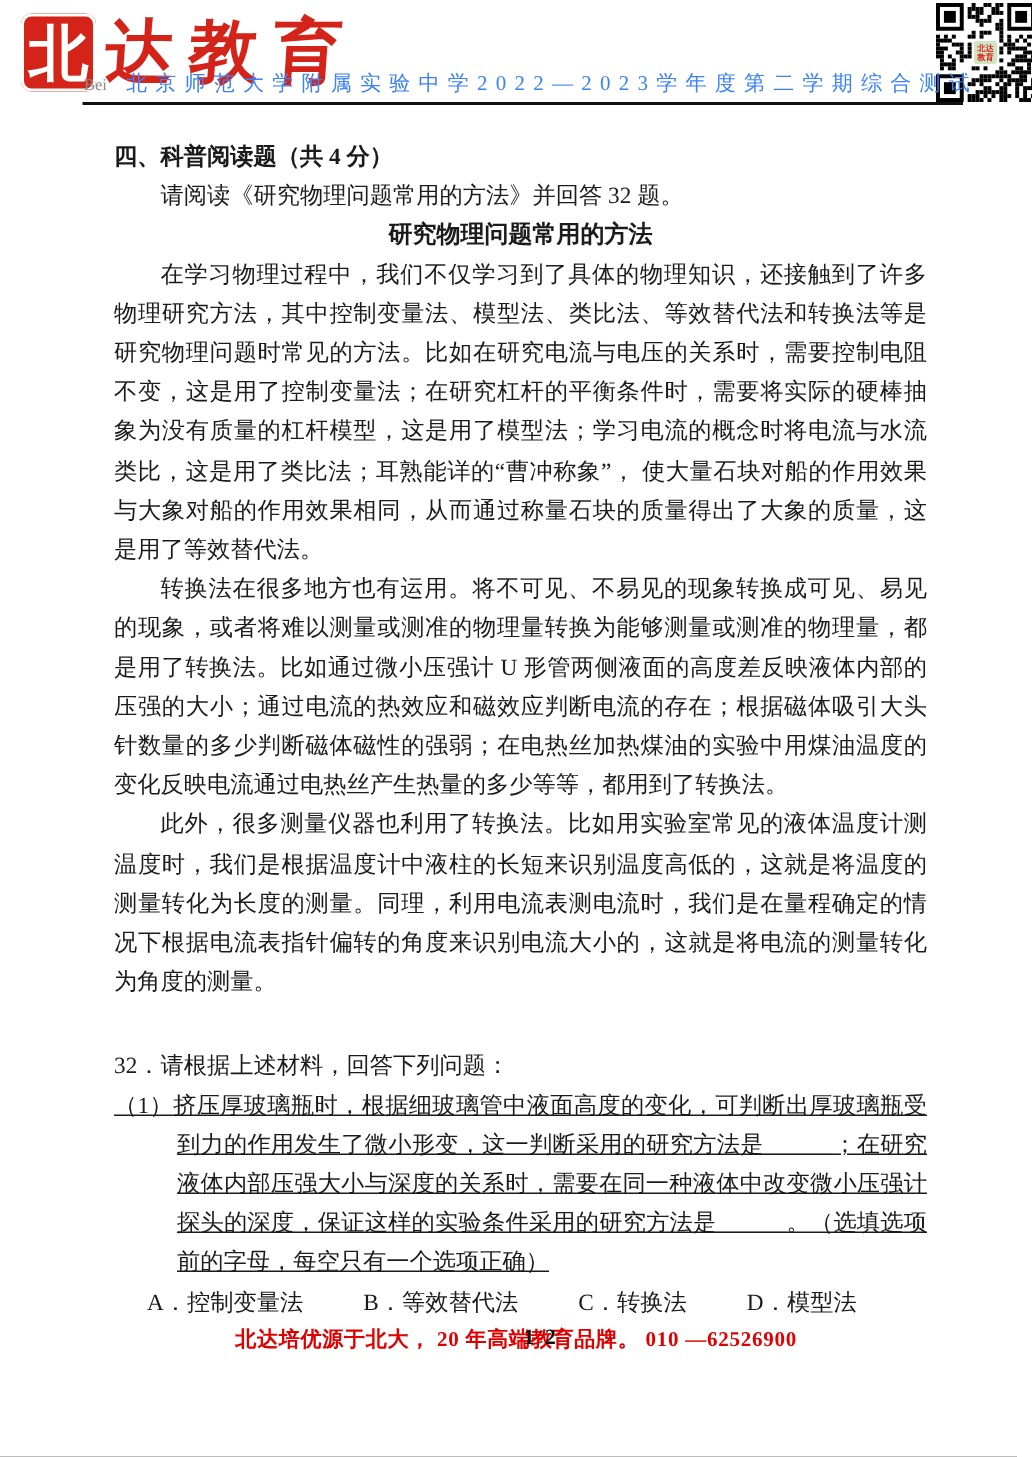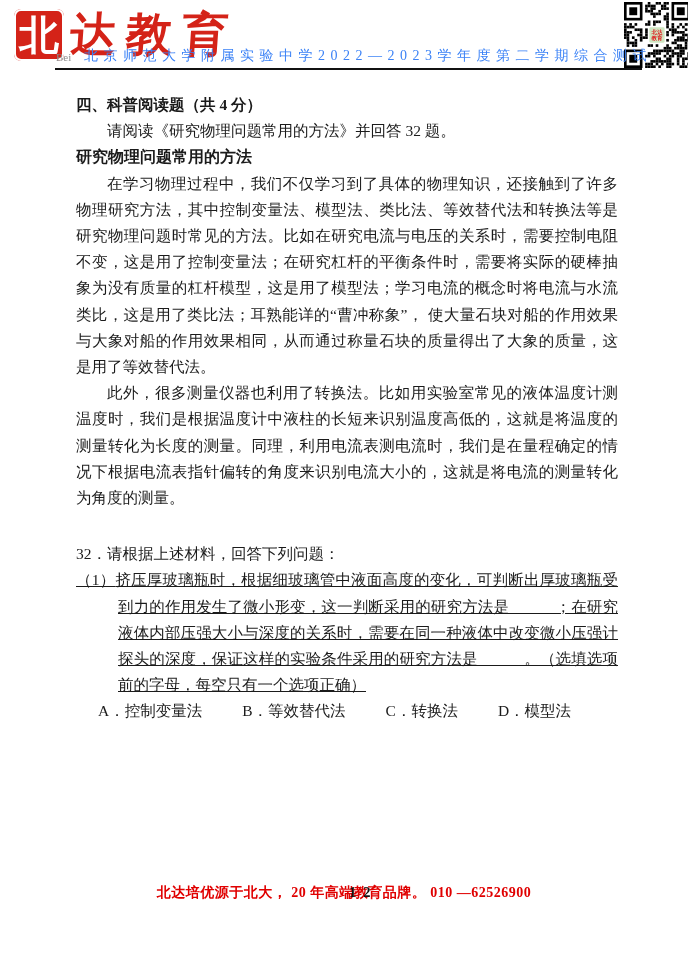--- a/index.html
+++ b/index.html
@@ -48,21 +48,21 @@
   }
   .hdr-rule{position:absolute;left:55px;top:68px;width:587px;height:0;border-top:2px solid #111;}
   .qr{position:absolute;right:-2px;top:2px;width:66px;height:66px;background:#fff;}
   
   .doc{
     position:absolute;left:76px;top:92px;width:542px;
     font-size:15.5px;line-height:26.2px;text-align:justify;
   }
   .sec-head{font-weight:bold;}
   .intro{text-indent:2em;}
-  .art-title{font-weight:bold;font-size:16px;}
+  .art-title{text-align:center;font-weight:bold;font-size:16px;}
   .doc p{margin:0;text-indent:2em;}
   .q-block{margin-top:30px;}
   .q-sub{margin:0;padding-left:42px;text-indent:-42px !important;text-decoration:underline;}
   .q-opts{display:flex;gap:40px;padding-left:22px;margin-top:0;}
   
   .ftr{position:absolute;left:0;top:884px;width:100%;height:24px;}
   .slogan{
     position:absolute;left:0;top:0;width:100%;text-align:center;
     color:var(--footer-red);font-weight:bold;font-size:14px;letter-spacing:0.5px;
   }
@@ -301,20 +301,21 @@
         </svg>
     </div>
   </div>
 
   <div class="doc">
     <div class="sec-head">四、科普阅读题（共 4 分）</div>
     <div class="intro">请阅读《研究物理问题常用的方法》并回答 32 题。</div>
     <div class="art-title">研究物理问题常用的方法</div>
 
     <p>在学习物理过程中，我们不仅学习到了具体的物理知识，还接触到了许多物理研究方法，其中控制变量法、模型法、类比法、等效替代法和转换法等是研究物理问题时常见的方法。比如在研究电流与电压的关系时，需要控制电阻不变，这是用了控制变量法；在研究杠杆的平衡条件时，需要将实际的硬棒抽象为没有质量的杠杆模型，这是用了模型法；学习电流的概念时将电流与水流类比，这是用了类比法；耳熟能详的“曹冲称象”， 使大量石块对船的作用效果与大象对船的作用效果相同，从而通过称量石块的质量得出了大象的质量，这是用了等效替代法。</p>
+    <p>转换法在很多地方也有运用。将不可见、不易见的现象转换成可见、易见的现象，或者将难以测量或测准的物理量转换为能够测量或测准的物理量，都是用了转换法。比如通过微小压强计 U 形管两侧液面的高度差反映液体内部的压强的大小；通过电流的热效应和磁效应判断电流的存在；根据磁体吸引大头针数量的多少判断磁体磁性的强弱；在电热丝加热煤油的实验中用煤油温度的变化反映电流通过电热丝产生热量的多少等等，都用到了转换法。</p>
     <p>此外，很多测量仪器也利用了转换法。比如用实验室常见的液体温度计测温度时，我们是根据温度计中液柱的长短来识别温度高低的，这就是将温度的测量转化为长度的测量。同理，利用电流表测电流时，我们是在量程确定的情况下根据电流表指针偏转的角度来识别电流大小的，这就是将电流的测量转化为角度的测量。</p>
 
     <div class="q-block">
       <div>32．请根据上述材料，回答下列问题：</div>
       <p class="q-sub"><span>（1）</span><span>挤压厚玻璃瓶时，根据细玻璃管中液面高度的变化，可判断出厚玻璃瓶受到力的作用发生了微小形变，这一判断采用的研究方法是______；在研究液体内部压强大小与深度的关系时，需要在同一种液体中改变微小压强计探头的深度，保证这样的实验条件采用的研究方法是______。（选填选项前的字母，每空只有一个选项正确）</span></p>
       <div class="q-opts">
         <span>A．控制变量法</span>
         <span>B．等效替代法</span>
         <span>C．转换法</span>
         <span>D．模型法</span>

